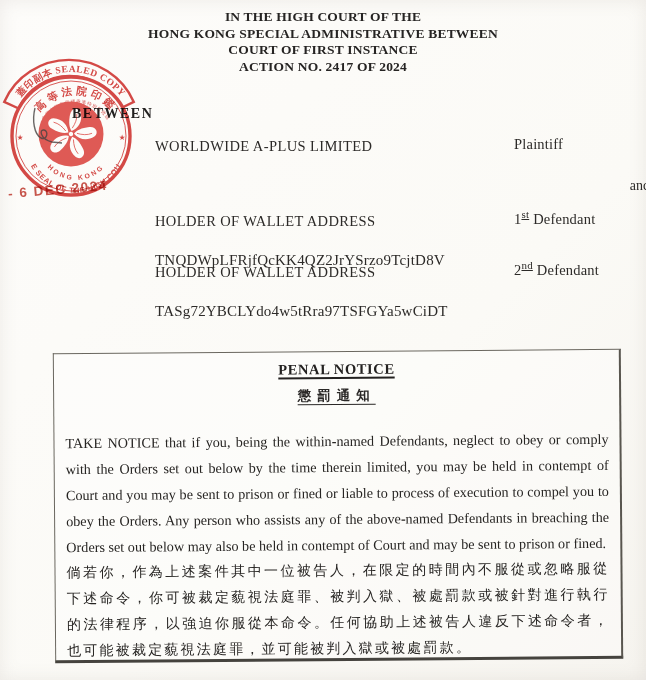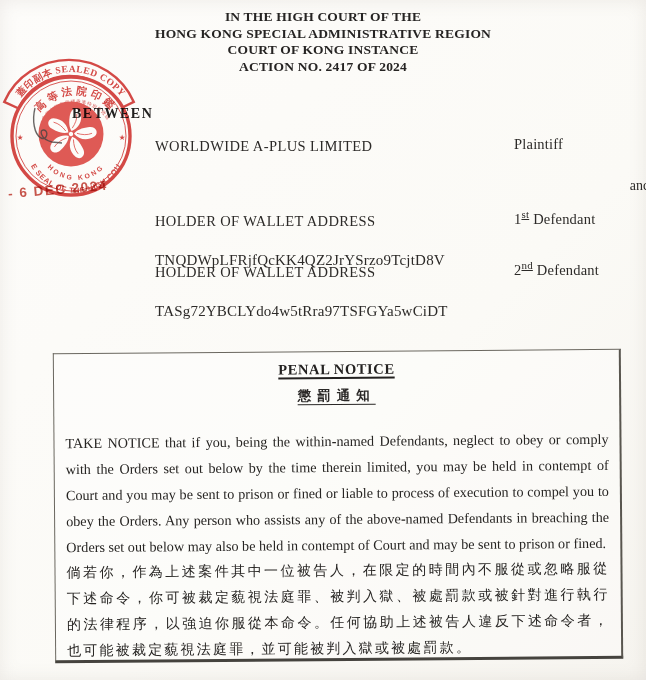--- a/index.html
+++ b/index.html
@@ -66,22 +66,22 @@
     font-family:"Liberation Sans","DejaVu Sans",sans-serif;
   }
 </style>
 </head>
 <body>
 
 <div class="page">
 
   <header class="doc-header">
     <div>IN THE HIGH COURT OF THE</div>
-    <div>HONG KONG SPECIAL ADMINISTRATIVE REGION</div>
-    <div>COURT OF KONG INSTANCE</div>
+    <div>HONG KONG SPECIAL ADMINISTRATIVE BETWEEN</div>
+    <div>COURT OF FIRST INSTANCE</div>
     <div>ACTION NO. 2417 OF 2024</div>
   </header>
 
   <div class="between">BETWEEN</div>
 
   <div class="party-row" style="top:138px">
     <span class="party-name">WORLDWIDE A-PLUS LIMITED</span>
     <span class="party-role">
       <span>Plaintiff</span>
     </span>

